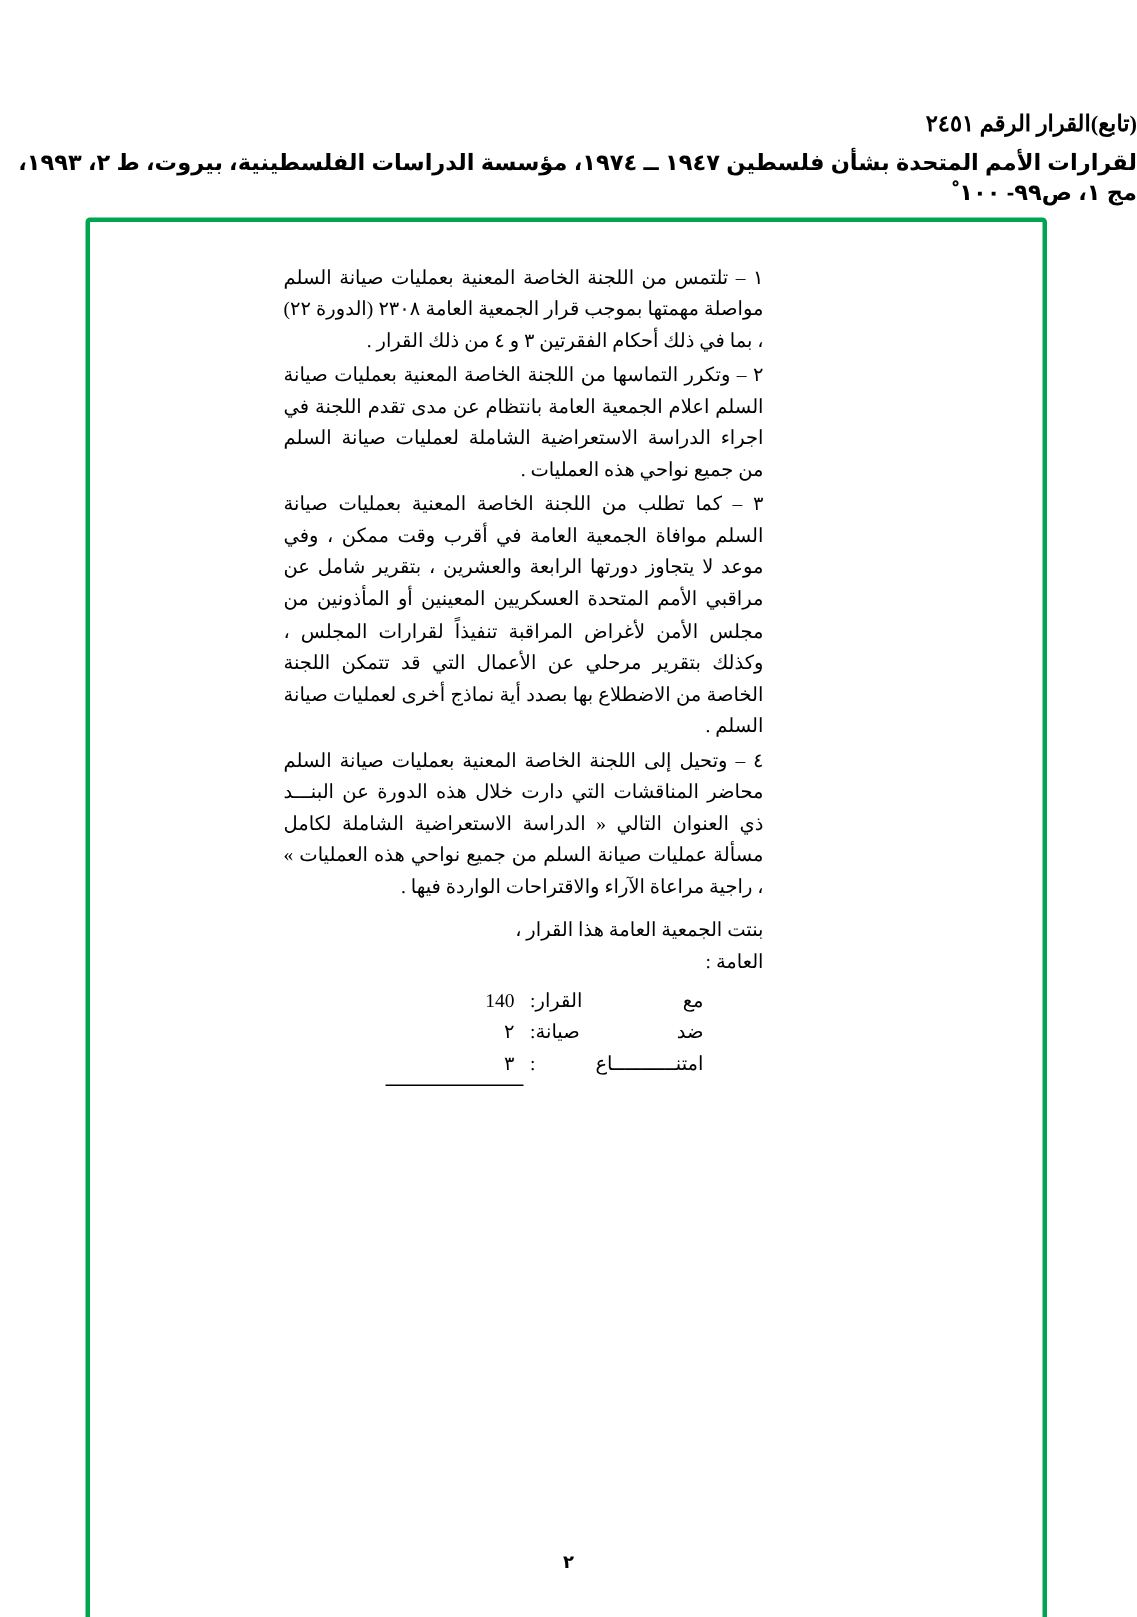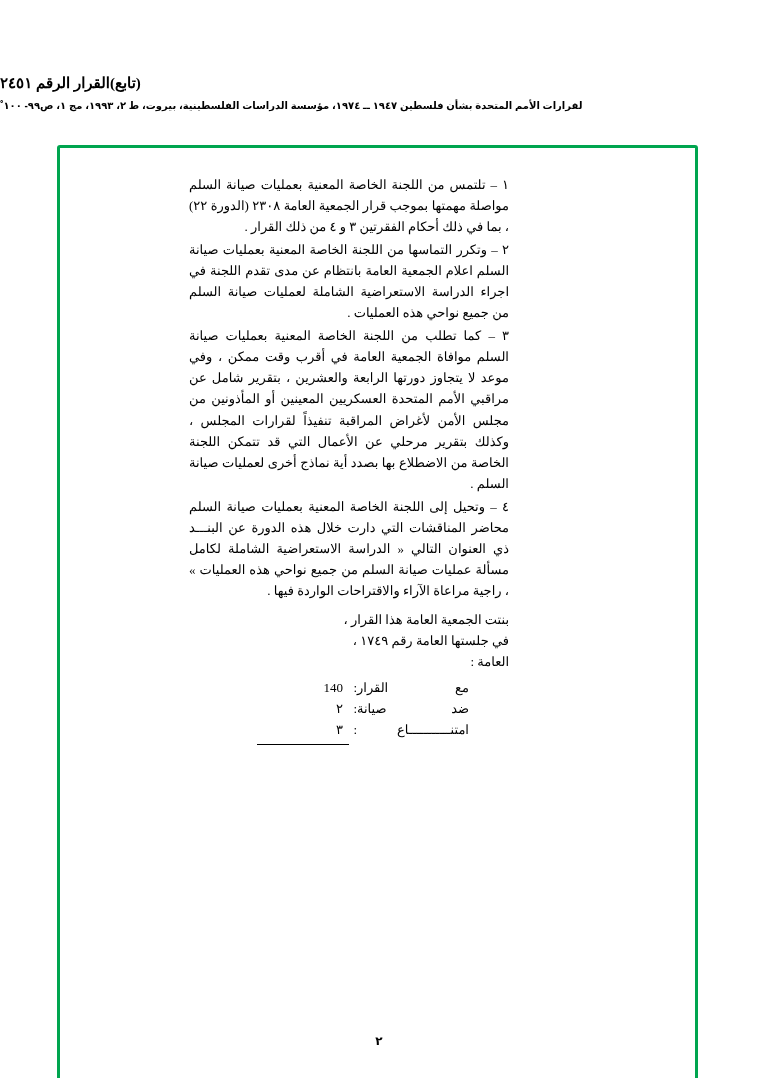--- a/index.html
+++ b/index.html
@@ -19,34 +19,34 @@
     position: absolute;
     inset: 0;
     width: 758px;
     height: 1078px;
   }
   .header-block {
     position: absolute;
     top: 74px;
     left: 0;
     width: 758px;
-    text-align: left;
+    text-align: right;
   }
   .doc-title {
     font-family: "Liberation Serif", "DejaVu Serif", serif;
     font-size: 15px;
     font-weight: bold;
     letter-spacing: 1px;
     direction: rtl;
     line-height: 1.2;
   }
   .doc-subtitle {
     margin-top: 7px;
     font-family: "Liberation Sans", "DejaVu Sans", sans-serif;
-    font-size: 10px;
+    font-size: 15px;
     font-weight: bold;
     direction: rtl;
     line-height: 1.3;
     letter-spacing: 0px;
   }
   .frame {
     position: absolute;
     top: 145px;
     left: 57px;
     width: 641px;
@@ -140,21 +140,20 @@
 
   <div class="frame">
     <div class="body-text">
       <p class="para">١ – تلتمس من اللجنة الخاصة المعنية بعمليات صيانة السلم مواصلة مهمتها بموجب قرار الجمعية العامة ٢٣٠٨ (الدورة ٢٢) ، بما في ذلك أحكام الفقرتين ٣ و ٤ من ذلك القرار .</p>
       <p class="para">٢ – وتكرر التماسها من اللجنة الخاصة المعنية بعمليات صيانة السلم اعلام الجمعية العامة بانتظام عن مدى تقدم اللجنة في اجراء الدراسة الاستعراضية الشاملة لعمليات صيانة السلم من جميع نواحي هذه العمليات .</p>
       <p class="para">٣ – كما تطلب من اللجنة الخاصة المعنية بعمليات صيانة السلم موافاة الجمعية العامة في أقرب وقت ممكن ، وفي موعد لا يتجاوز دورتها الرابعة والعشرين ، بتقرير شامل عن مراقبي الأمم المتحدة العسكريين المعينين أو المأذونين من مجلس الأمن لأغراض المراقبة تنفيذاً لقرارات المجلس ، وكذلك بتقرير مرحلي عن الأعمال التي قد تتمكن اللجنة الخاصة من الاضطلاع بها بصدد أية نماذج أخرى لعمليات صيانة السلم .</p>
       <p class="para">٤ – وتحيل إلى اللجنة الخاصة المعنية بعمليات صيانة السلم محاضر المناقشات التي دارت خلال هذه الدورة عن البنـــد ذي العنوان التالي « الدراسة الاستعراضية الشاملة لكامل مسألة عمليات صيانة السلم من جميع نواحي هذه العمليات » ، راجية مراعاة الآراء والاقتراحات الواردة فيها .</p>
 
       <div class="closing">
         <span class="ln">بنتت الجمعية العامة هذا القرار ،</span>
-        <span class="ln">في جلستها العامة رقم ١٧٤٩ ،</span>
         <span class="ln">العامة :</span>
       </div>
 
       <div class="tally">
         <div class="tally-row">
           <span class="tally-label">مع القرار</span>
           <span class="tally-colon">:</span>
           <span class="tally-value">140</span>
         </div>
         <div class="tally-row">

